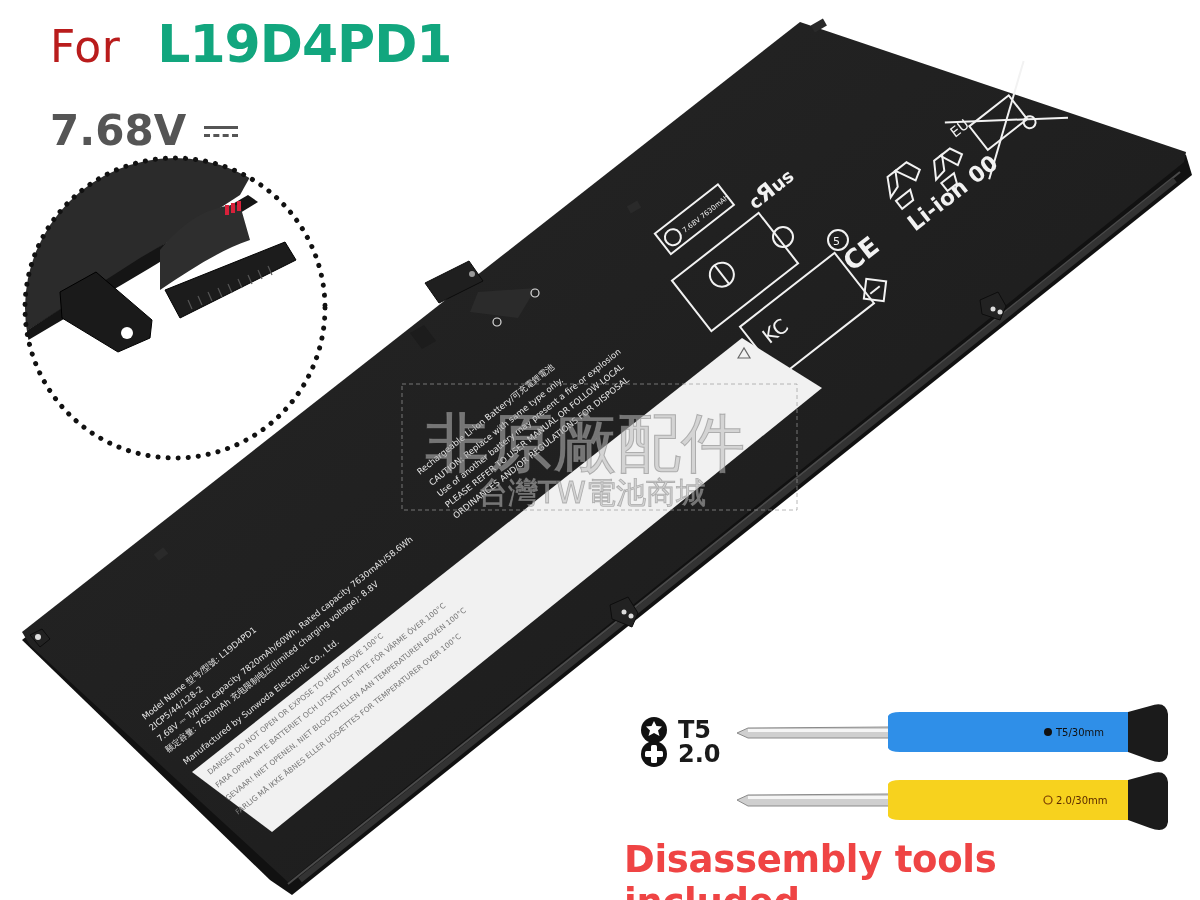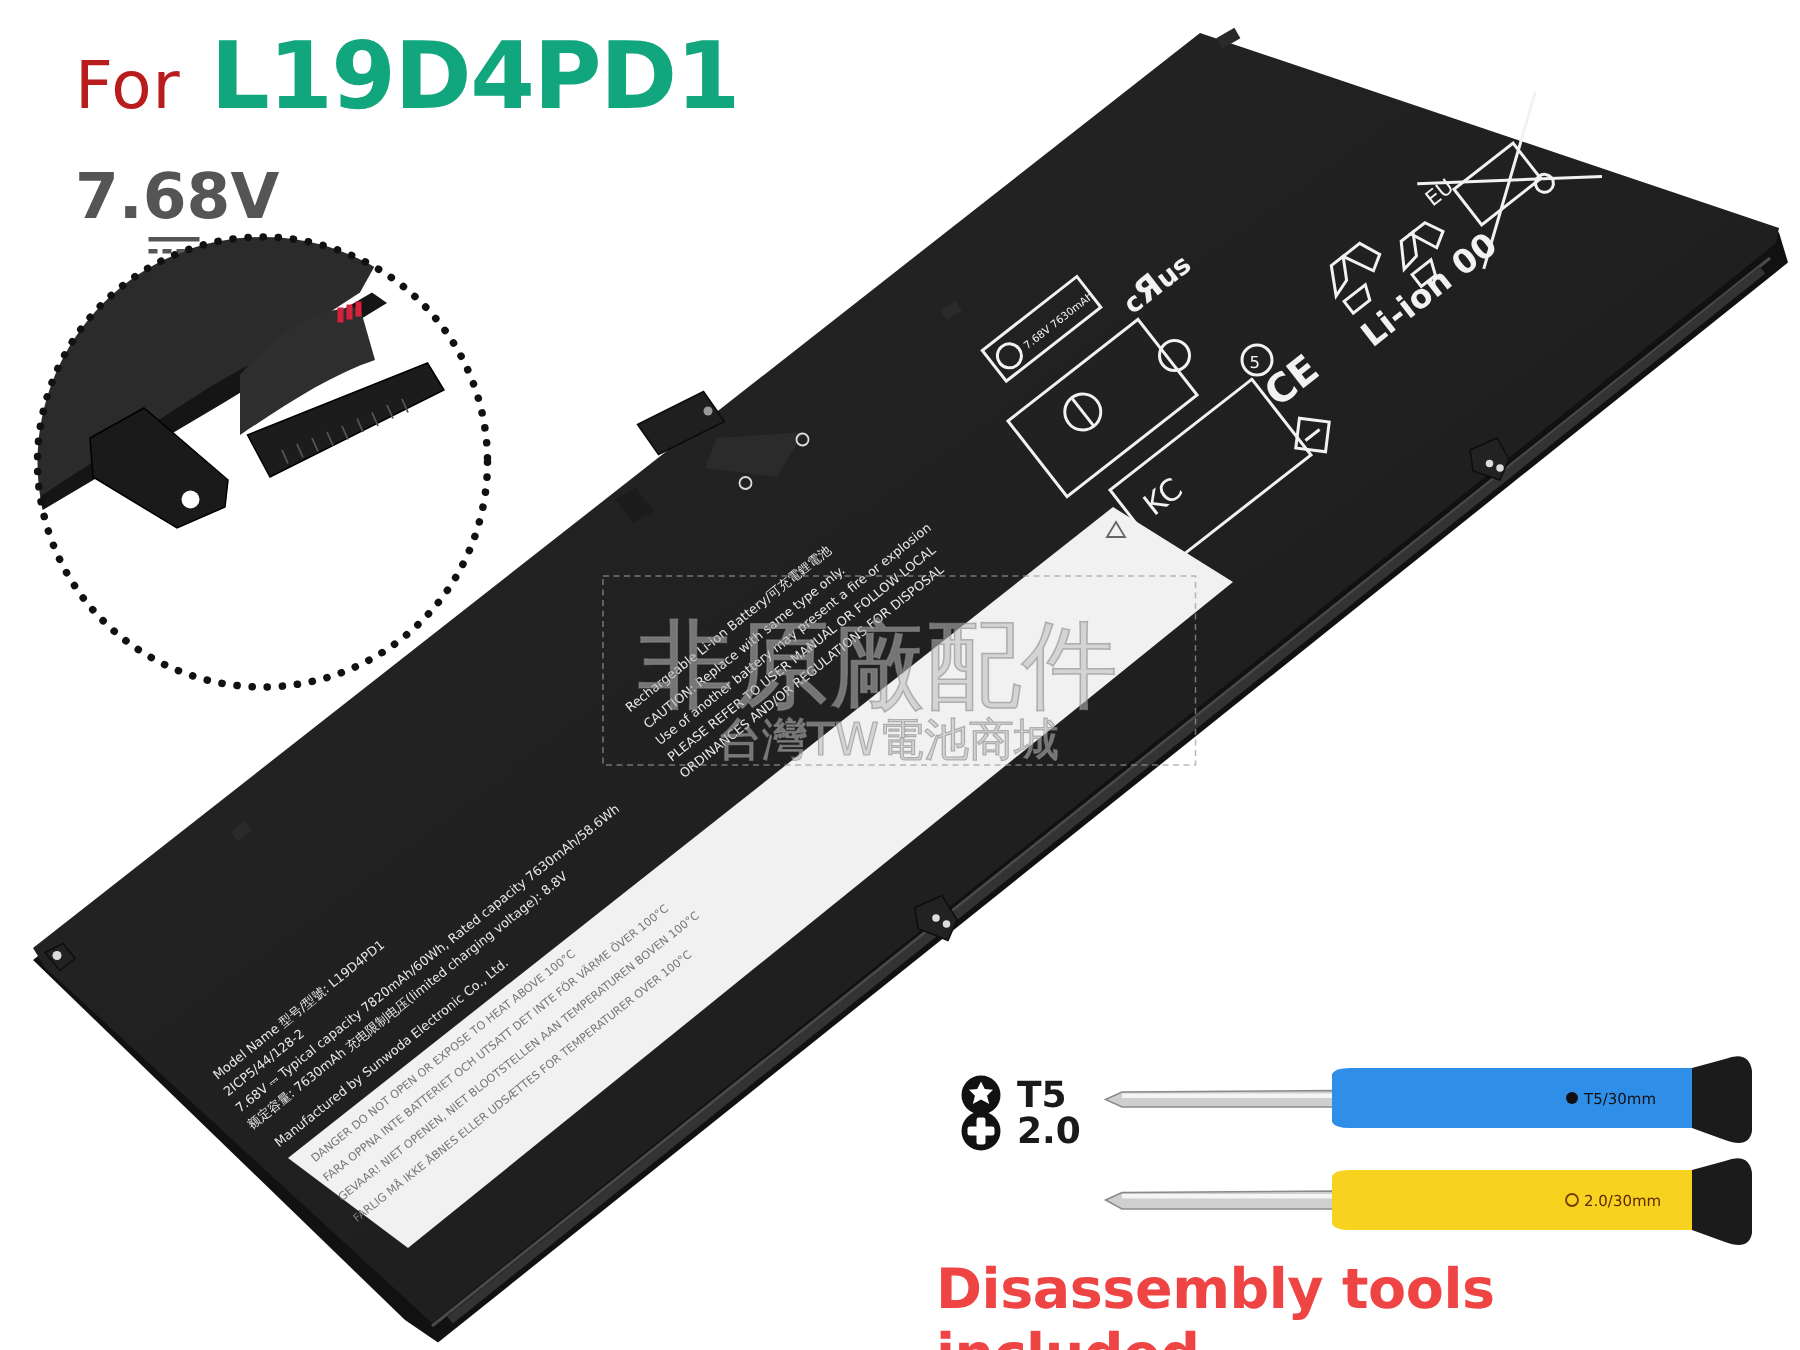--- a/index.html
+++ b/index.html
@@ -1,22 +1,22 @@
 <!DOCTYPE html>
 <html><head>
 <meta charset="utf-8">
 <style>
   html, body { margin: 0; padding: 0; background: #ffffff; }
   body { width: 1200px; height: 900px; position: relative; overflow: hidden; font-family: "DejaVu Sans", sans-serif; }
 
   .headline { position: absolute; left: 50px; top: 14px; height: 80px; display: flex; align-items: baseline; }
   .headline .for { font-size: 44px; font-weight: 500; color: #b91c1c; margin-right: 20px; letter-spacing: 0.5px; }
-  .headline .model { font-size: 62px; font-weight: bold; color: #12a67e; letter-spacing: -1px; }
-
-  .spec { position: absolute; left: 50px; top: 106px; font-size: 42px; font-weight: bold; color: #555555; display: flex; align-items: center; flex-direction: column; }
+  .headline .model { font-size: 52px; font-weight: bold; color: #12a67e; letter-spacing: -1px; margin-left: 17px; }
+
+  .spec { position: absolute; left: 50px; top: 106px; font-size: 42px; font-weight: bold; color: #555555; display: flex; align-items: center; }
   .spec .dc { display: inline-block; width: 34px; margin: 0 22px 0 18px; position: relative; height: 16px; }
   .spec .dc .solid { position: absolute; top: 3px; left: 0; right: 0; height: 3px; background: #555; }
   .spec .dc .dashed { position: absolute; top: 11px; left: 0; right: 0; height: 0; border-top: 3px dashed #555; }
 
   svg.scene { position: absolute; left: 0; top: 0; }
 
   .tools { position: absolute; left: 0; top: 0; width: 1028px; height: 900px; pointer-events: none; }
   .tool-label { position: absolute; font-size: 24px; font-weight: bold; color: #1a1a1a; display: flex; align-items: center; pointer-events: auto; }
   .tool-label .glyph { display: inline-block; width: 28px; height: 28px; margin-right: 10px; }
   .caption { position: absolute; left: 624px; top: 838px; font-size: 37px; font-weight: bold; color: #ef4444; letter-spacing: -0.3px; }

